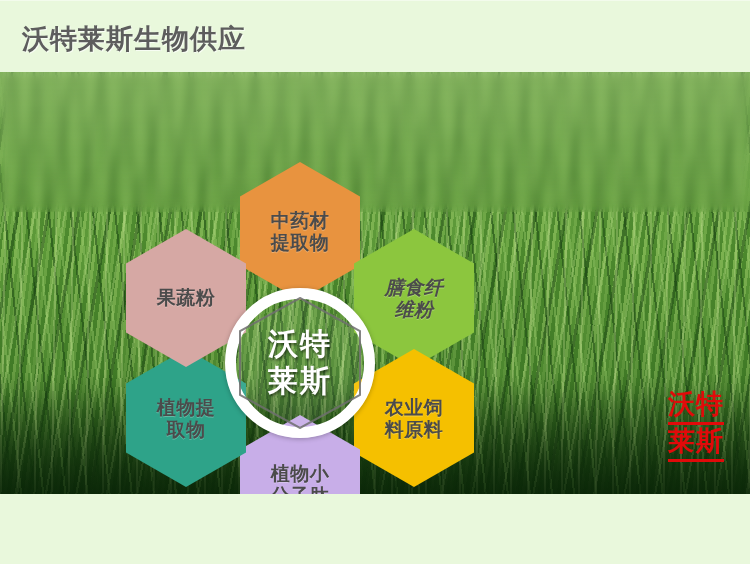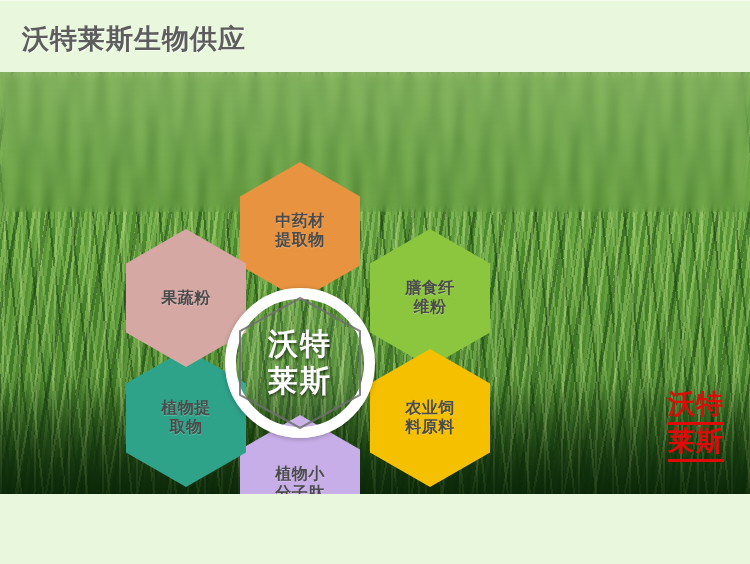--- a/index.html
+++ b/index.html
@@ -121,32 +121,32 @@
     height: 138px;
     clip-path: polygon(50% 0%, 100% 25%, 100% 75%, 50% 100%, 0% 75%, 0% 25%);
     display: flex;
     align-items: center;
     justify-content: center;
     text-align: center;
     box-sizing: border-box;
   }
   
   .hex-label {
-    font-size: 16px;
+    font-size: 19px;
     font-weight: bold;
     color: #4b4b4b;
     line-height: 1.18;
     letter-spacing: 0.5px;
     white-space: pre-line;
     text-shadow: 0 1px 0 rgba(255,255,255,0.25);
   }
 
   .hex-top    { left: 110px; top: 5px; }
-  .hex-tr     { left: 240px; top: 72px; }
-  .hex-br     { left: 240px; top: 192px; }
+  .hex-tr     { left: 224px; top: 72px; font-style: italic; }
+  .hex-br     { left: 224px; top: 192px; }
   .hex-bottom { left: 110px; top: 258px; }
   .hex-bl     { left: -4px;  top: 192px; }
   .hex-tl     { left: -4px;  top: 72px; }
 
   
   .center-ring {
     position: absolute;
     left: 95px;
     top: 131px;
     width: 150px;

